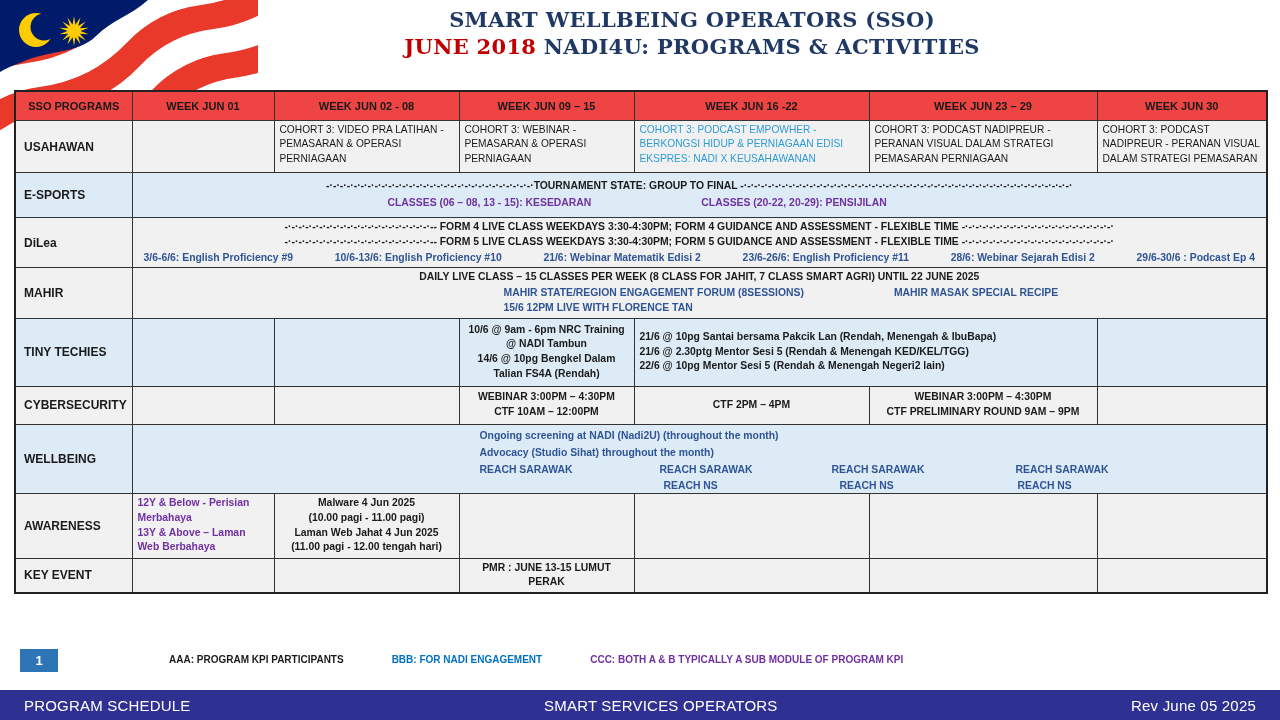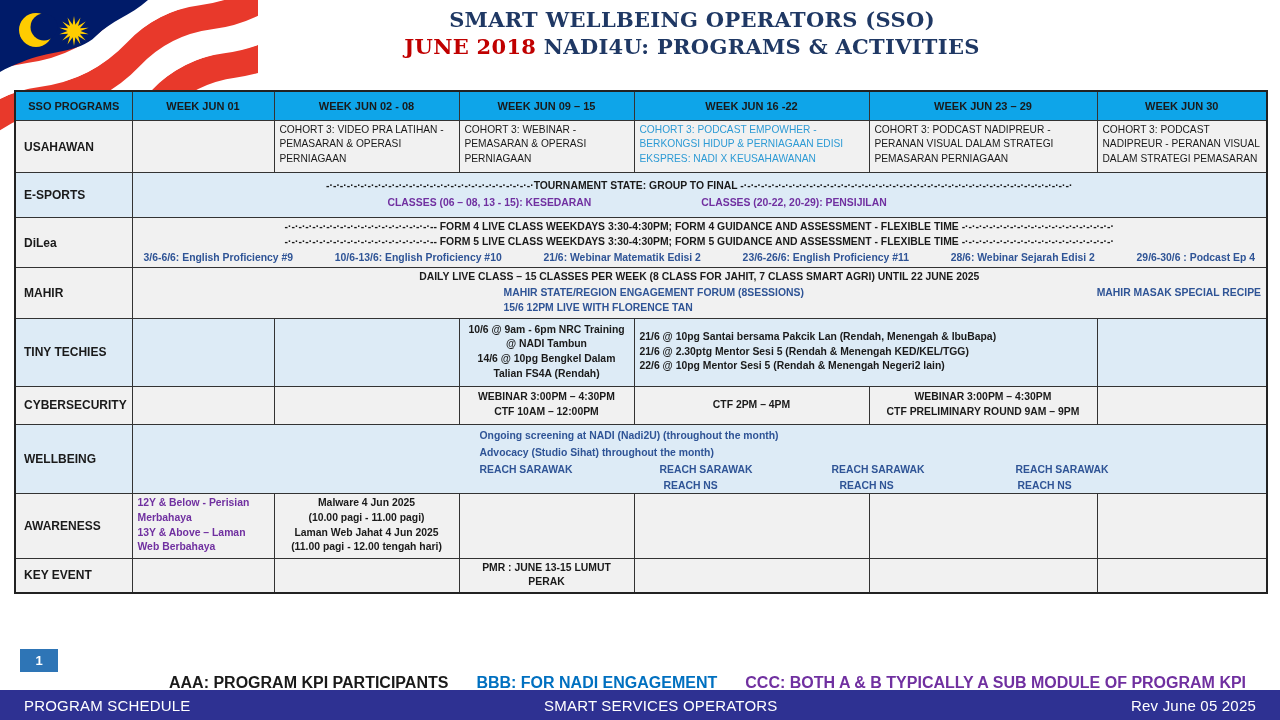--- a/index.html
+++ b/index.html
@@ -9,48 +9,48 @@
   .title-block{position:absolute;left:104px;right:0;top:6px;text-align:center;
                font-family:"DejaVu Serif","Liberation Serif",serif;font-weight:bold;
                font-size:21px;line-height:27px;letter-spacing:.3px;color:#1F3864;}
   .title-red{color:#C00000;}
   
   .flag{position:absolute;left:0;top:0;}
   
   table.sched{position:absolute;left:14px;top:90px;width:1252px;border-collapse:collapse;
               table-layout:fixed;border:2px solid #222;}
   .sched th,.sched td{border:1px solid #333;padding:2px 5px;overflow:hidden;}
-  .sched thead th{background:#0ea5e9;font-size:11px;font-weight:700;text-align:center;height:24px;}
+  .sched thead th{background:#ef4444;font-size:11px;font-weight:700;text-align:center;height:24px;}
   th.rowlabel{text-align:left;padding-left:8px;font-size:12px;font-weight:700;vertical-align:middle;}
   .rg{background:#F1F1F1;}
   .rb{background:#DDEBF6;}
   .h-usah{height:52px}.h-esp{height:45px}.h-dil{height:45px}.h-ekl{height:40px}
   .h-mah{height:50px}.h-tin{height:68px}.h-cyb{height:38px}.h-wel{height:69px}
   .h-awa{height:65px}.h-key{height:27px}
   .sched td{font-size:10.4px;font-weight:700;line-height:1.42;vertical-align:middle;}
   td.top{vertical-align:top;}
   td.norm{font-weight:400;font-size:10.2px;line-height:1.4;}
   .tc{text-align:center;}
   .skyblue{color:#2E9BD5;}
   .purple{color:#7030A0;}
   .ctr{text-align:center;}
   .esp-l2{display:flex;gap:110px;padding-left:250px;margin-top:2px;}
   .dl-sched{display:flex;justify-content:space-between;padding:1px 6px 0;color:#2F5496;}
-  .mah-l2{display:flex;gap:90px;padding-left:366px;color:#2F5496;margin-top:1px;justify-content:space-between;}
+  .mah-l2{display:flex;gap:90px;padding-left:366px;color:#2F5496;margin-top:1px;}
   .mah-l3{padding-left:366px;color:#2F5496;}
   td.pos-rel{position:relative;}
   .wl{position:absolute;color:#2F5496;white-space:nowrap;}
   .tiny-merged{text-align:left;padding-left:20px;}
   .cy-left{text-align:center;padding-left:8px;}
   .aw01{color:#7030A0;vertical-align:top;line-height:1.45;margin-left:48px;}
   
   .page-num{position:absolute;left:20px;top:649px;width:38px;height:23px;background:#2E75B6;
             color:#fff;font-size:13px;font-weight:700;display:flex;align-items:center;justify-content:center;}
-  .legend{position:absolute;left:169px;top:674px;display:flex;gap:28px;
-          font-size:16px;font-weight:700;white-space:nowrap;}
+  .legend{position:absolute;left:169px;top:654px;display:flex;gap:48px;
+          font-size:10px;font-weight:700;white-space:nowrap;}
   .legend .l-bbb{color:#0070C0;}
   .legend .l-ccc{color:#7030A0;}
   .footer{position:absolute;left:0;right:0;bottom:0;height:30px;background:#2E3192;color:#fff;
           display:flex;align-items:center;justify-content:space-between;padding:0 24px;
           font-size:15px;letter-spacing:.2px;}
 </style>
 </head>
 <body>
 
 <div class="page">

